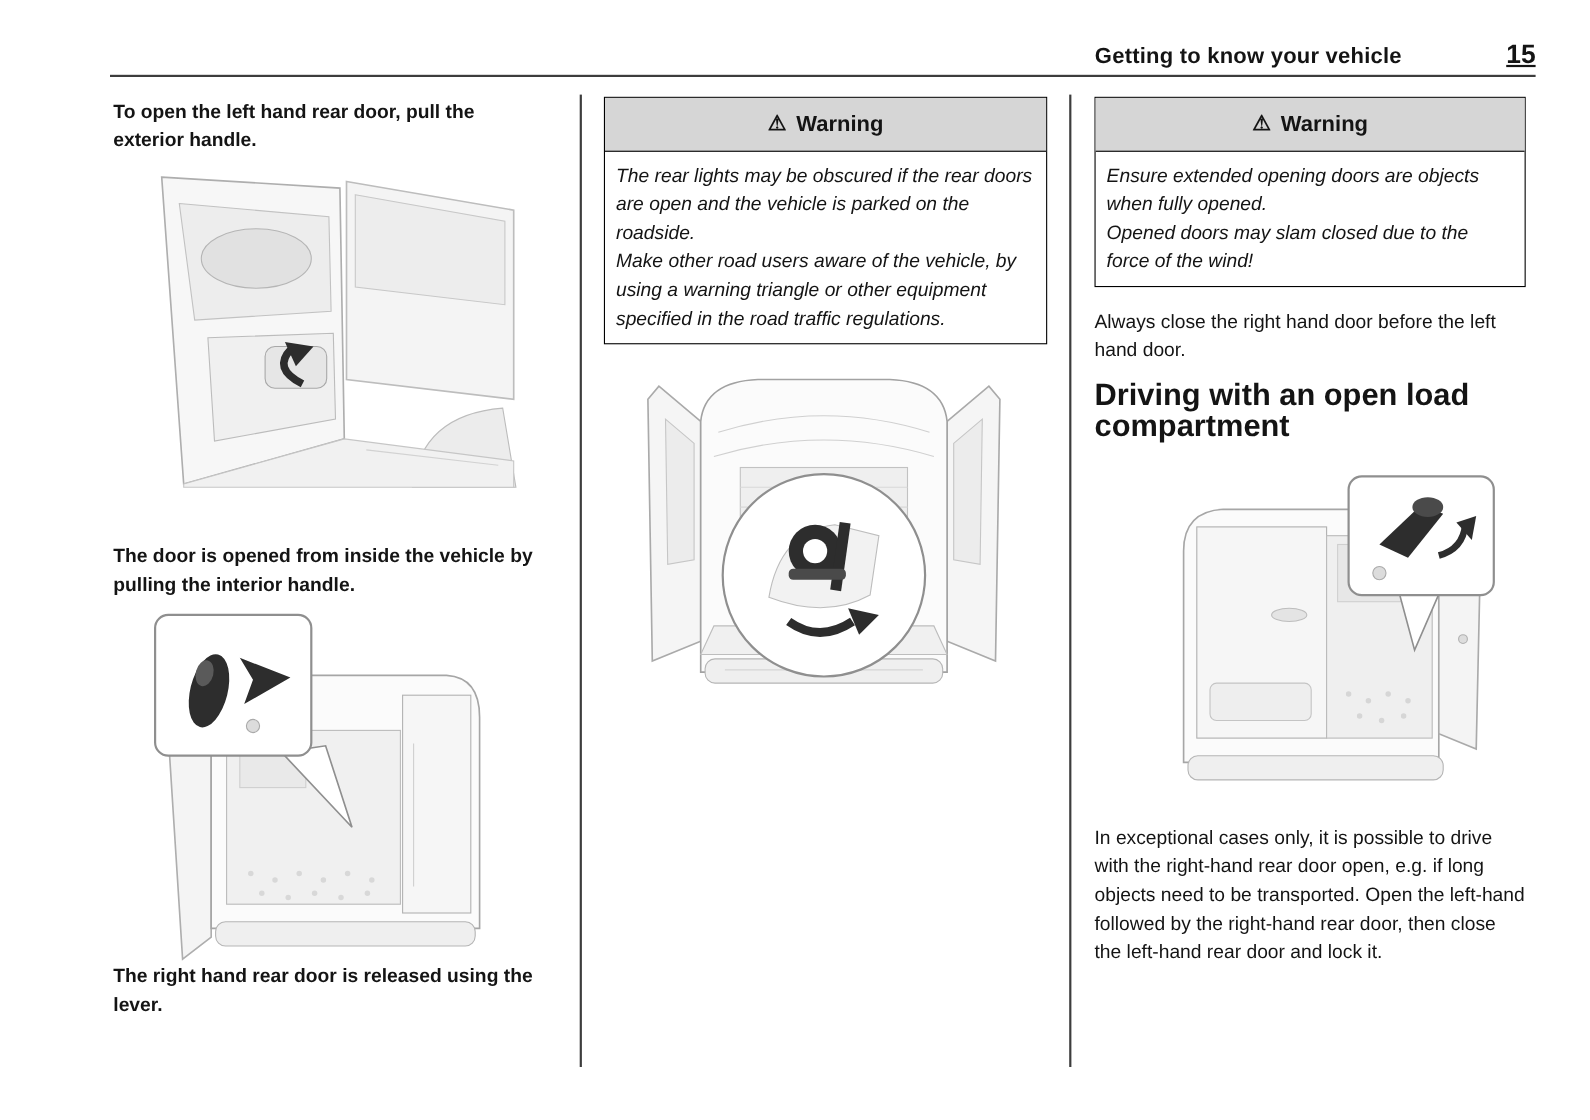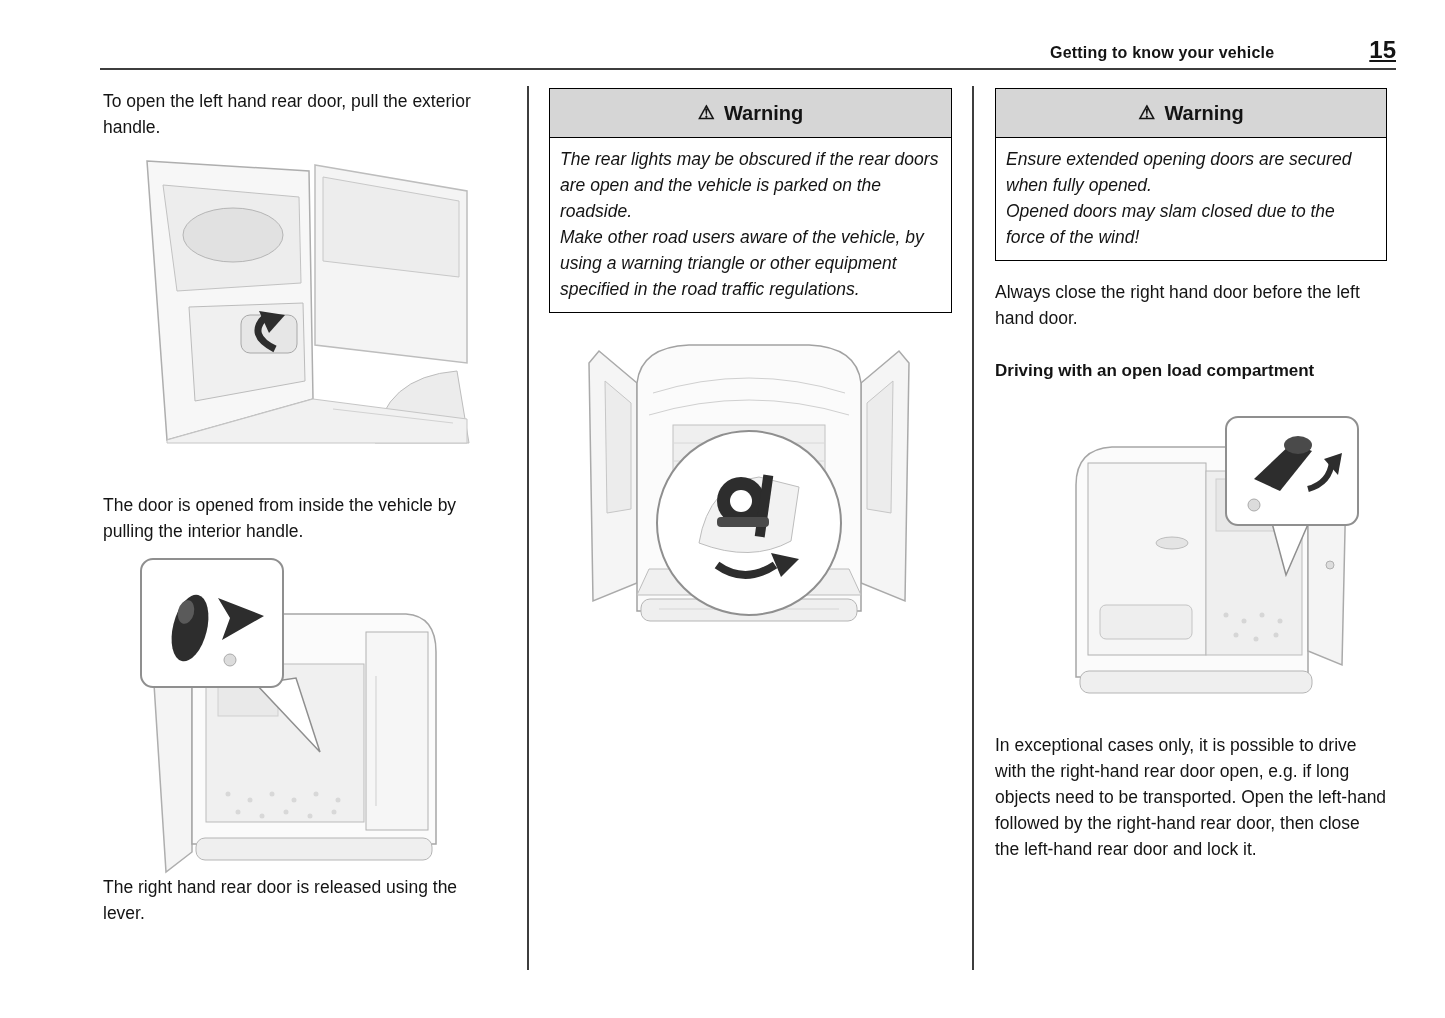--- a/index.html
+++ b/index.html
@@ -7,34 +7,34 @@
   body {
     width:1445px; height:1018px;
     font-family:"Liberation Sans", sans-serif;
     color:#141414;
   }
   .page { position:relative; width:1445px; height:1018px; overflow:hidden; background:#fff; }
 
   
   .hdr { position:absolute; top:36px; left:100px; width:1296px;
          display:flex; justify-content:flex-end; align-items:baseline; }
-  .hdr .title { font-weight:bold; font-size:16px; letter-spacing:0.2px; }
+  .hdr .title { font-weight:bold; font-size:20px; letter-spacing:0.2px; }
   .hdr .pageno { font-weight:bold; font-size:24px; margin-left:95px;text-decoration:underline; }
   .hrule { position:absolute; top:68px; left:100px; width:1296px; height:1.5px; background:#3d3d3d; }
   .vrule { position:absolute; top:86px; height:884px; width:1.5px; background:#3d3d3d; }
 
   
   .col { position:absolute; top:88px; font-size:17.5px; line-height:26px; }
-  .col-1 { left:103px; width:388px; }
+  .col-1 { left:103px; width:388px;font-weight:bold; }
   .col-2 { left:549px; width:403px; }
   .col-3 { left:995px; width:392px; }
 
   p.body { white-space:pre-line; }
 
-  .subhead { font-weight:bold; font-size:17px; line-height:28px; margin-top:26px; }
+  .subhead { font-weight:bold; font-size:28px; line-height:28px; margin-top:14px; }
 
   
   .warnbox { border:1.8px solid #000; width:100%; }
   .warnhead { background:#d6d6d6; border-bottom:1.8px solid #000;
               display:flex; justify-content:center; align-items:center; gap:9px;
               font-weight:bold; font-size:20px; padding:11px 0; }
   .warnhead .wicon { font-size:19px; font-weight:bold; }
   .warnbody { padding:8px 10px 10px 10px; white-space:pre-line;font-style:italic; }
 
   
@@ -182,21 +182,21 @@
 
   </div>
 
   <div class="col col-3">
 
     <div class="warnbox">
       <div class="warnhead">
         <span class="wicon">⚠</span>
         <span>Warning</span>
       </div>
-      <div class="warnbody">Ensure extended opening doors are secured when fully opened.
+      <div class="warnbody">Ensure extended opening doors are objects when fully opened.
 Opened doors may slam closed due to the force of the wind!</div>
     </div>
 
     <p class="body mt-r1">Always close the right hand door before the left hand door.</p>
 
     <h2 class="subhead">Driving with an open load compartment</h2>
 
     <svg class="fig fig-4" width="320" height="300" viewBox="0 0 320 300">
 
       <path d="M36 70 Q36 34 72 32 L238 32 Q268 34 268 68 L268 262 L36 262 Z" fill="#fbfbfb" stroke="#a6a6a6" stroke-width="1.5"></path>

